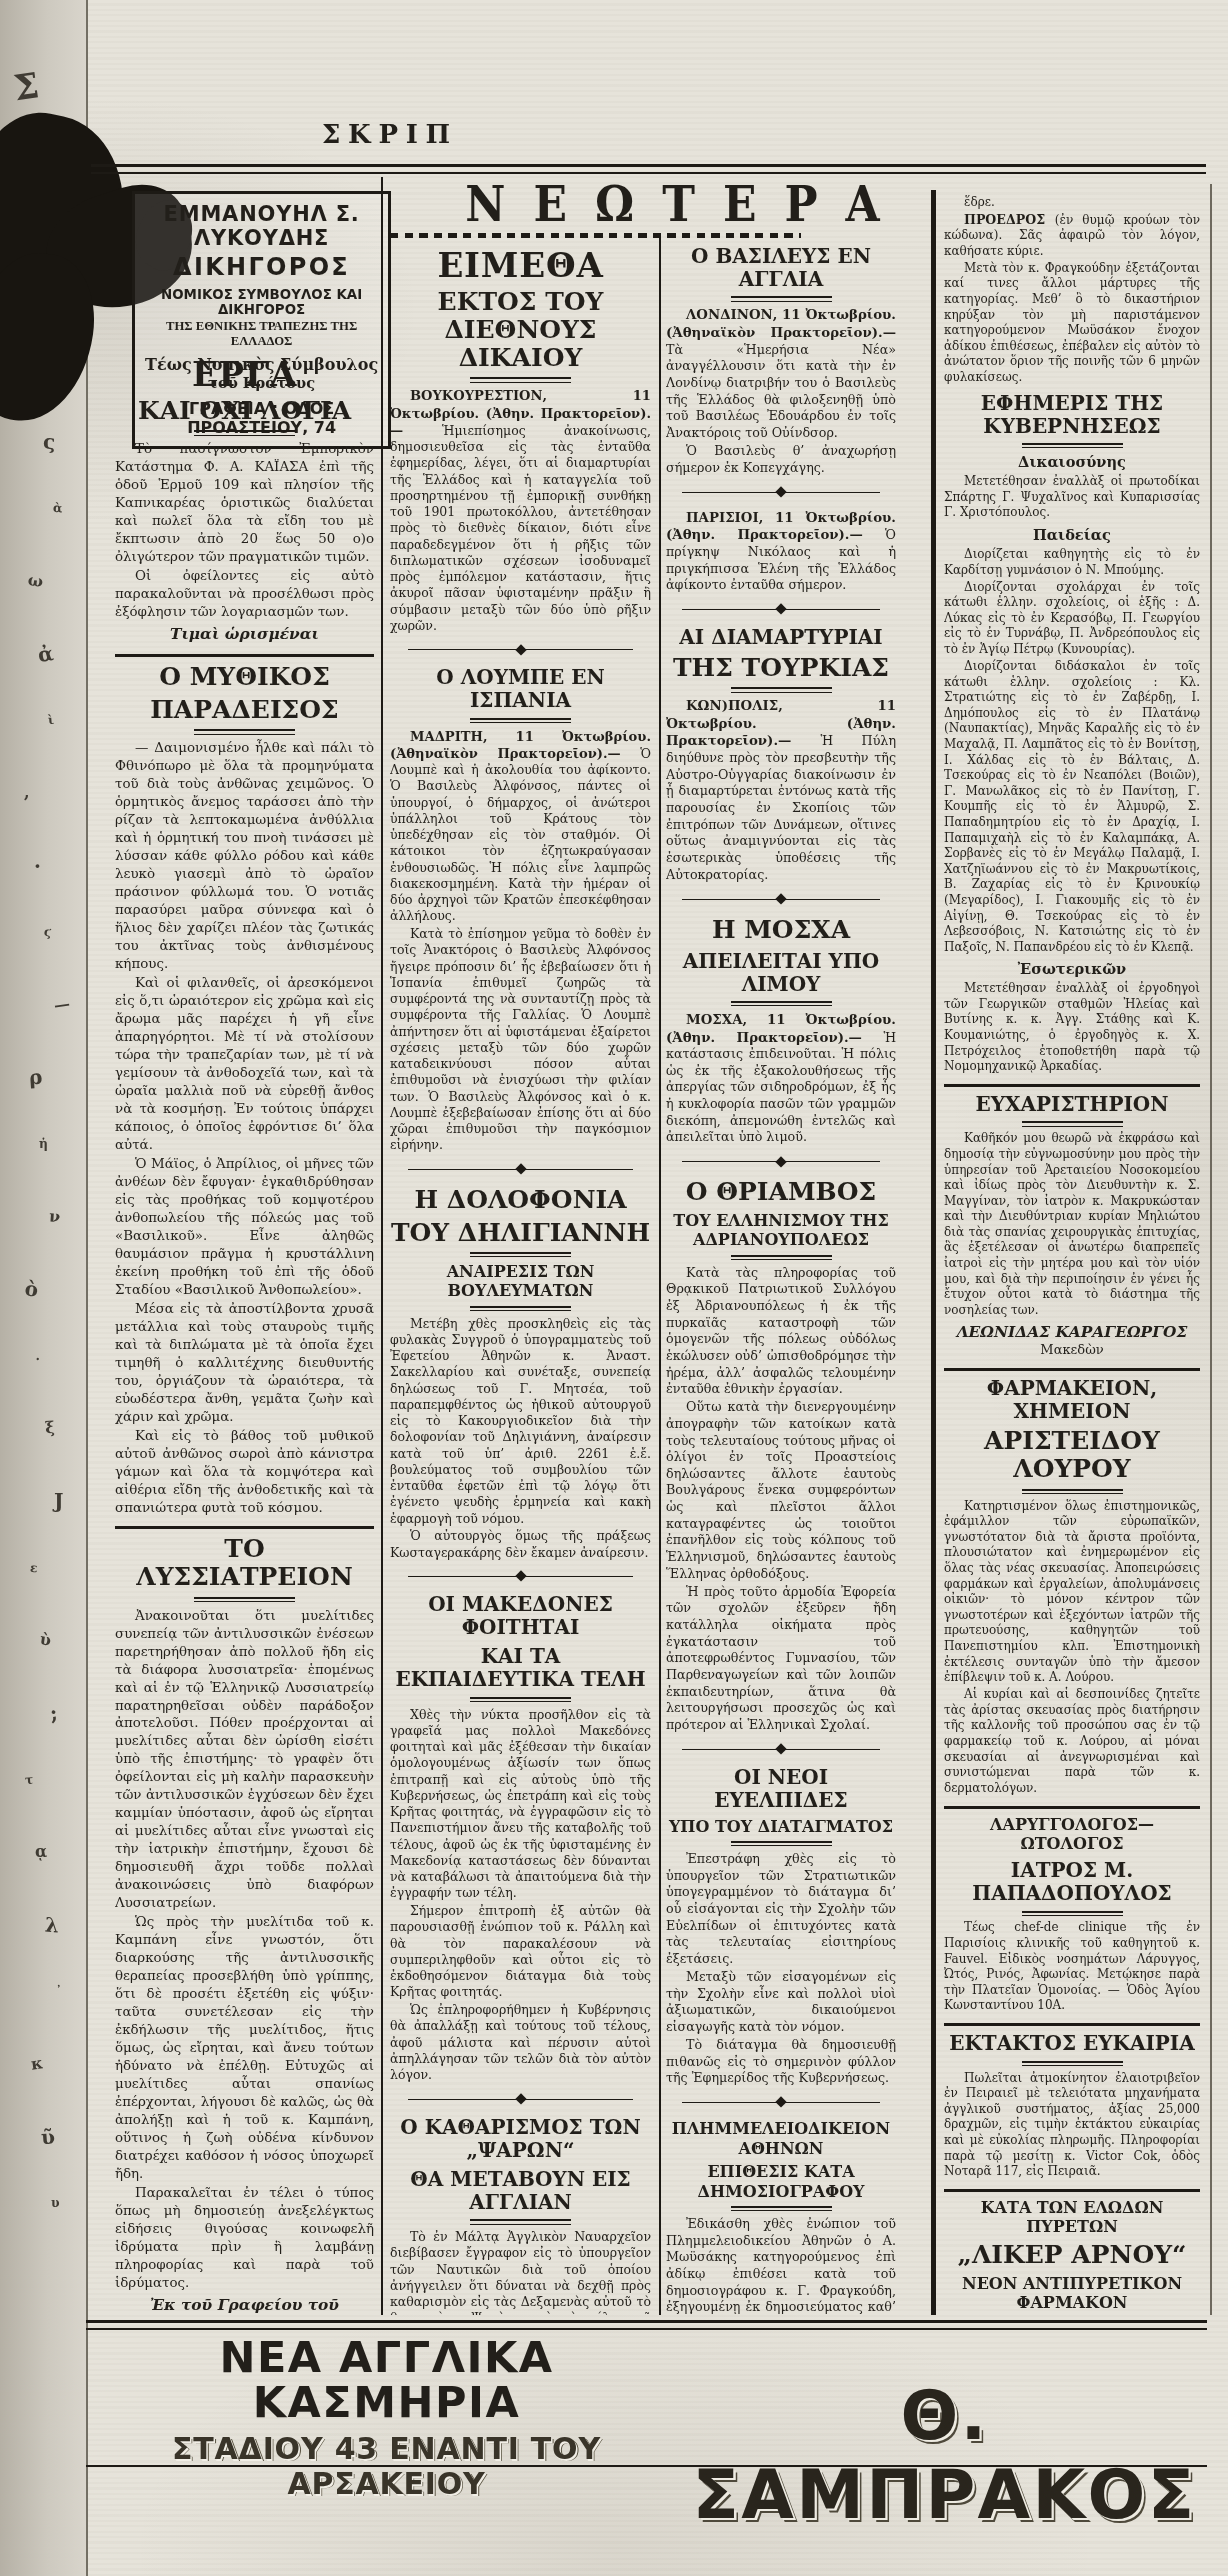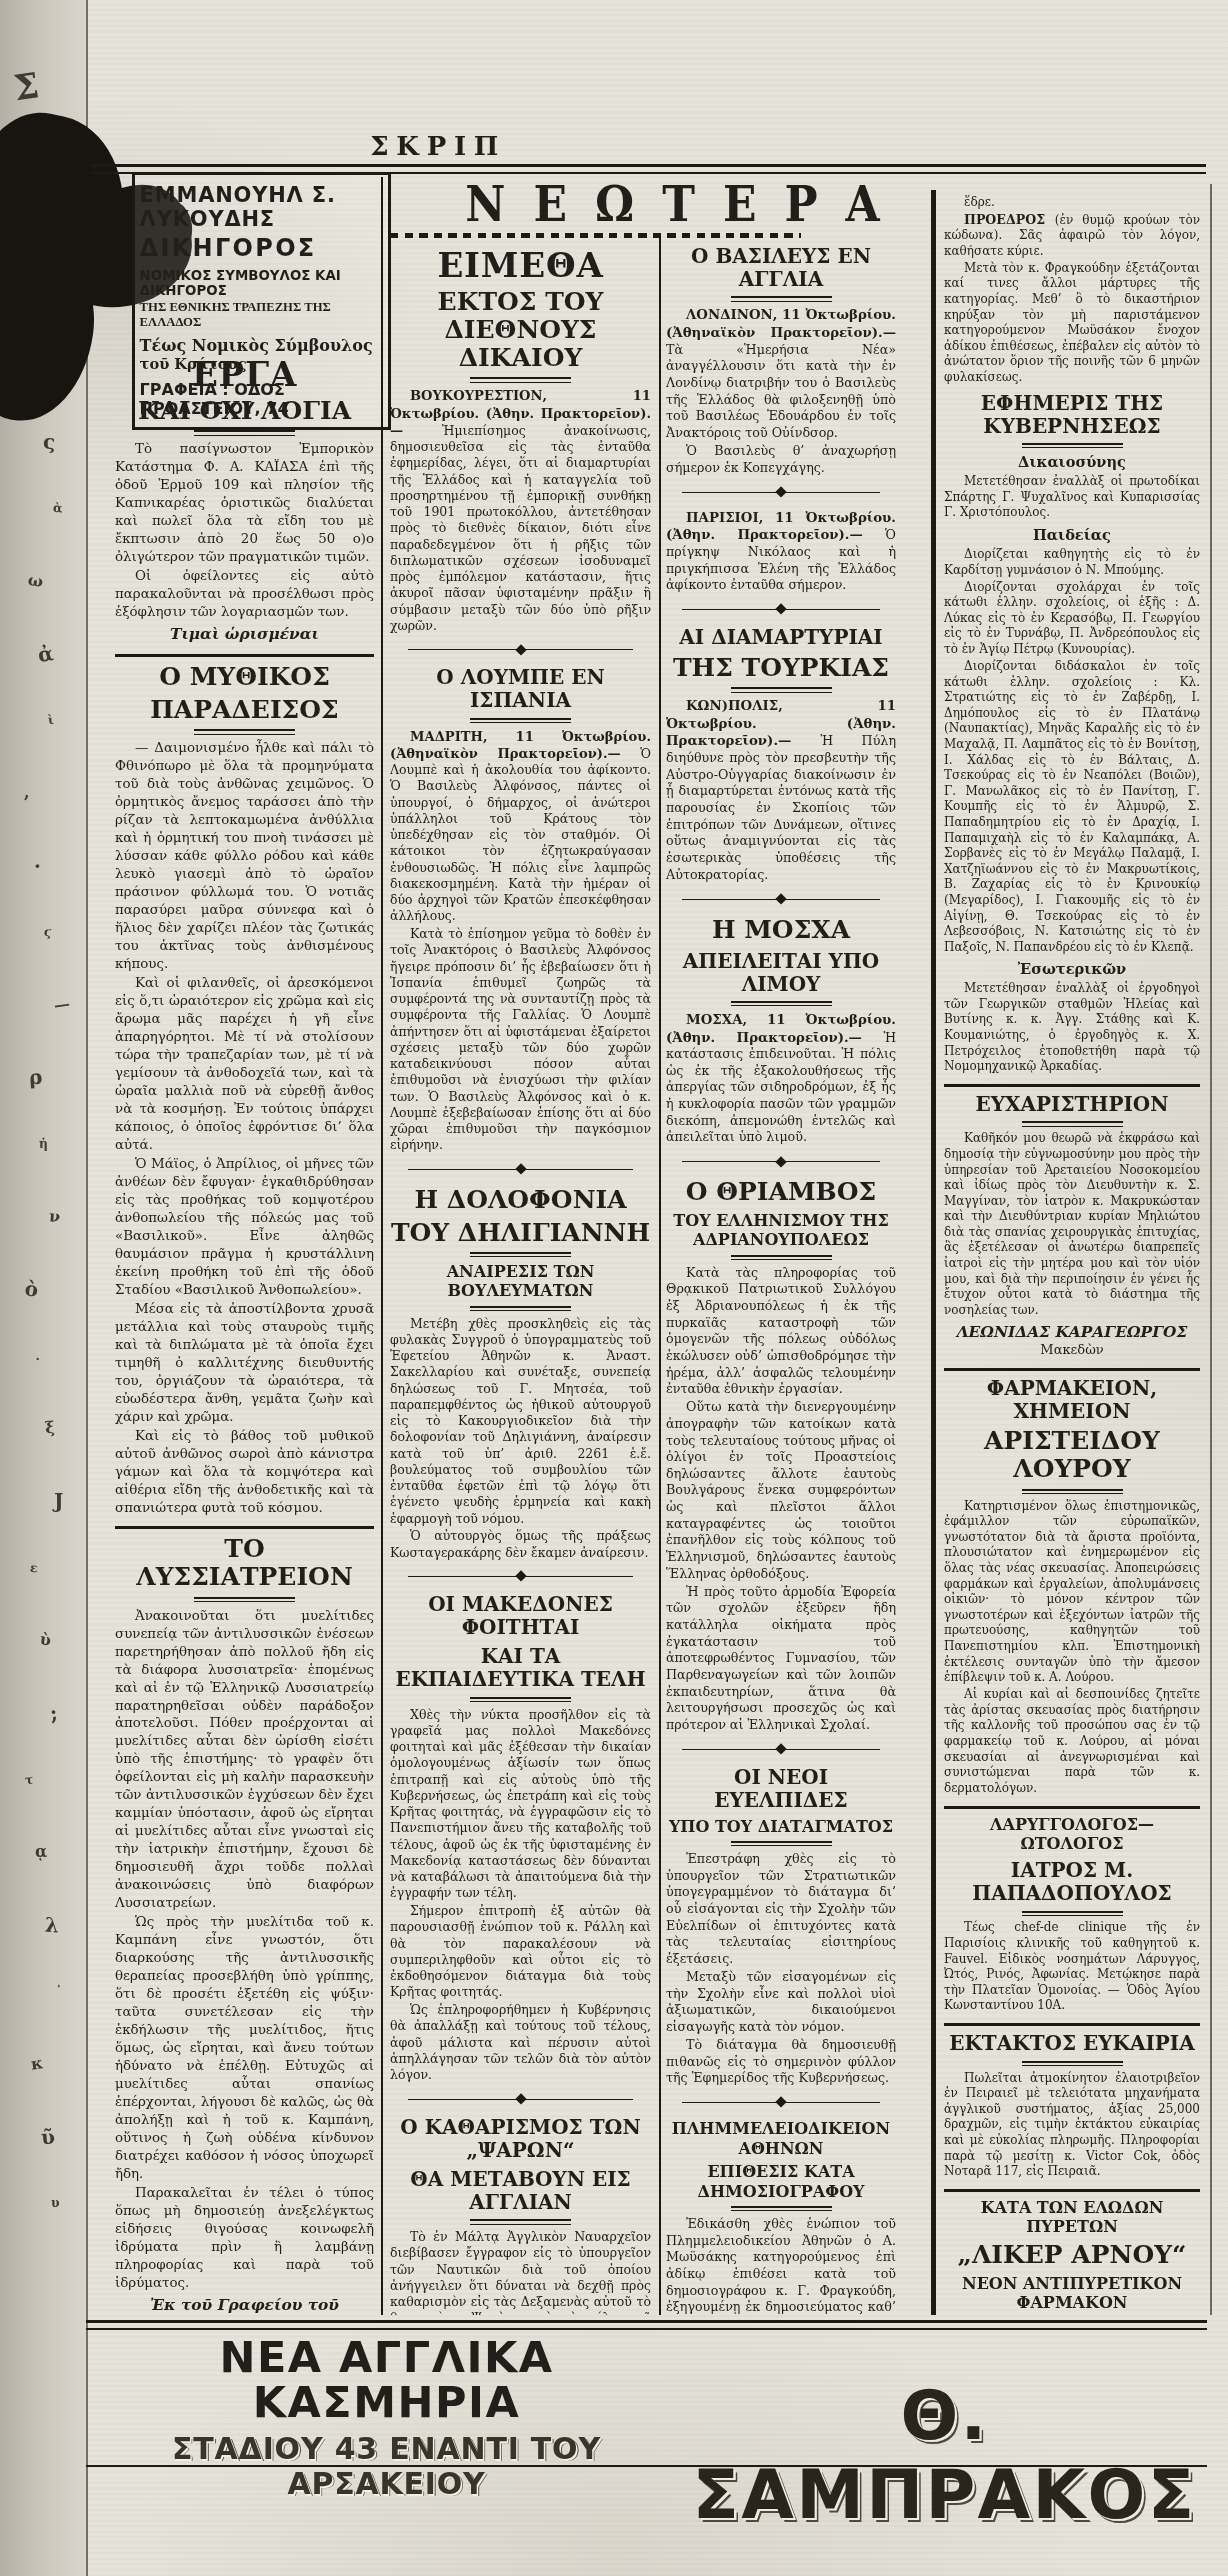--- a/index.html
+++ b/index.html
@@ -15,29 +15,29 @@
   .strip{position:absolute;left:0;top:0;width:86px;height:2576px;
     background:linear-gradient(90deg,#b5b0a5 0,#cdc9bf 55%,#d9d5cc 100%);}
   .strip-line{position:absolute;left:86px;top:0;width:2.3px;height:2576px;background:#736f64;}
   .blob{position:absolute;background:#181510;border-radius:50%;}
   .strip-glyph{position:absolute;font-weight:bold;color:#3f3b33;}
   
   .drule{position:absolute;border-top:3.8px solid #1d1a15;border-bottom:2.3px solid #1d1a15;height:4.6px;}
   .srule{position:absolute;border-top:2.3px solid #1d1a15;}
   .vline{position:absolute;background:#1d1a15;}
   
-  .masthead{position:absolute;left:322px;top:131px;width:184px;text-align:right;
+  .masthead{position:absolute;left:322px;top:119px;width:184px;text-align:left;
     font-weight:bold;font-size:26px;letter-spacing:7.7px;font-family:"DejaVu Serif",serif;}
   .nea{position:absolute;left:427px;top:178px;width:491px;text-align:center;font-weight:bold;
     font-size:44px;letter-spacing:28px;text-indent:28px;transform:scaleY(1.12);font-family:"DejaVu Serif",serif;}
   .beads{position:absolute;left:390px;top:233px;width:411px;height:4.6px;
     background:repeating-linear-gradient(90deg,#1d1a15 0 8.4px,rgba(0,0,0,0) 8.4px 14.6px);}
   
-  .adbox{position:absolute;left:132px;top:172px;width:244px;border:3.1px solid #1d1a15;
-    background:rgba(255,255,255,.12);text-align:left;padding:7.7px 4.6px 9.2px;}
+  .adbox{position:absolute;left:132px;top:191px;width:244px;border:3.1px solid #1d1a15;
+    background:rgba(255,255,255,.12);text-align:center;padding:7.7px 4.6px 9.2px;}
   .adbox .l1{font-family:"DejaVu Sans",sans-serif;font-weight:bold;font-size:21px;letter-spacing:0.8px;}
   .adbox .l2{font-family:"DejaVu Sans",sans-serif;font-weight:bold;font-size:24px;letter-spacing:2.3px;margin-top:3.1px;}
   .adbox .l3{font-family:"DejaVu Sans",sans-serif;font-weight:bold;font-size:13.4px;margin-top:6.1px;}
   .adbox .l4{font-family:Liberation Serif, serif;font-weight:bold;font-size:12.7px;margin-top:2.3px;}
   .adbox .l5{font-weight:bold;font-size:16px;margin-top:6.1px;}
   .adbox .l6{font-weight:bold;font-size:14.6px;}
   .adbox .l7{font-family:"DejaVu Sans",sans-serif;font-weight:bold;font-size:16px;margin-top:7.7px;}
   
   .col{position:absolute;text-align:justify;overflow:hidden;}
   #column-1{left:115px;top:187px;width:259px;height:2128px;font-size:13.4px;line-height:1.34;}

